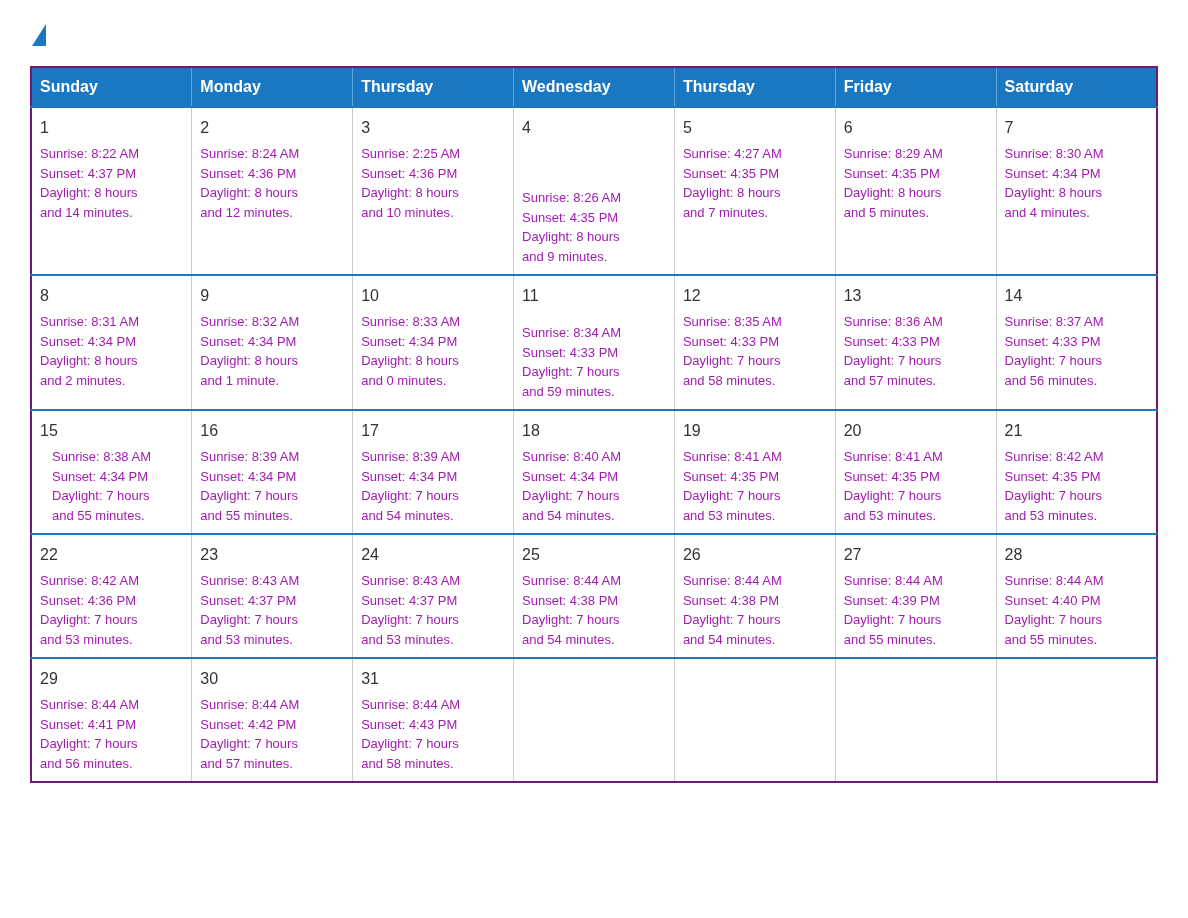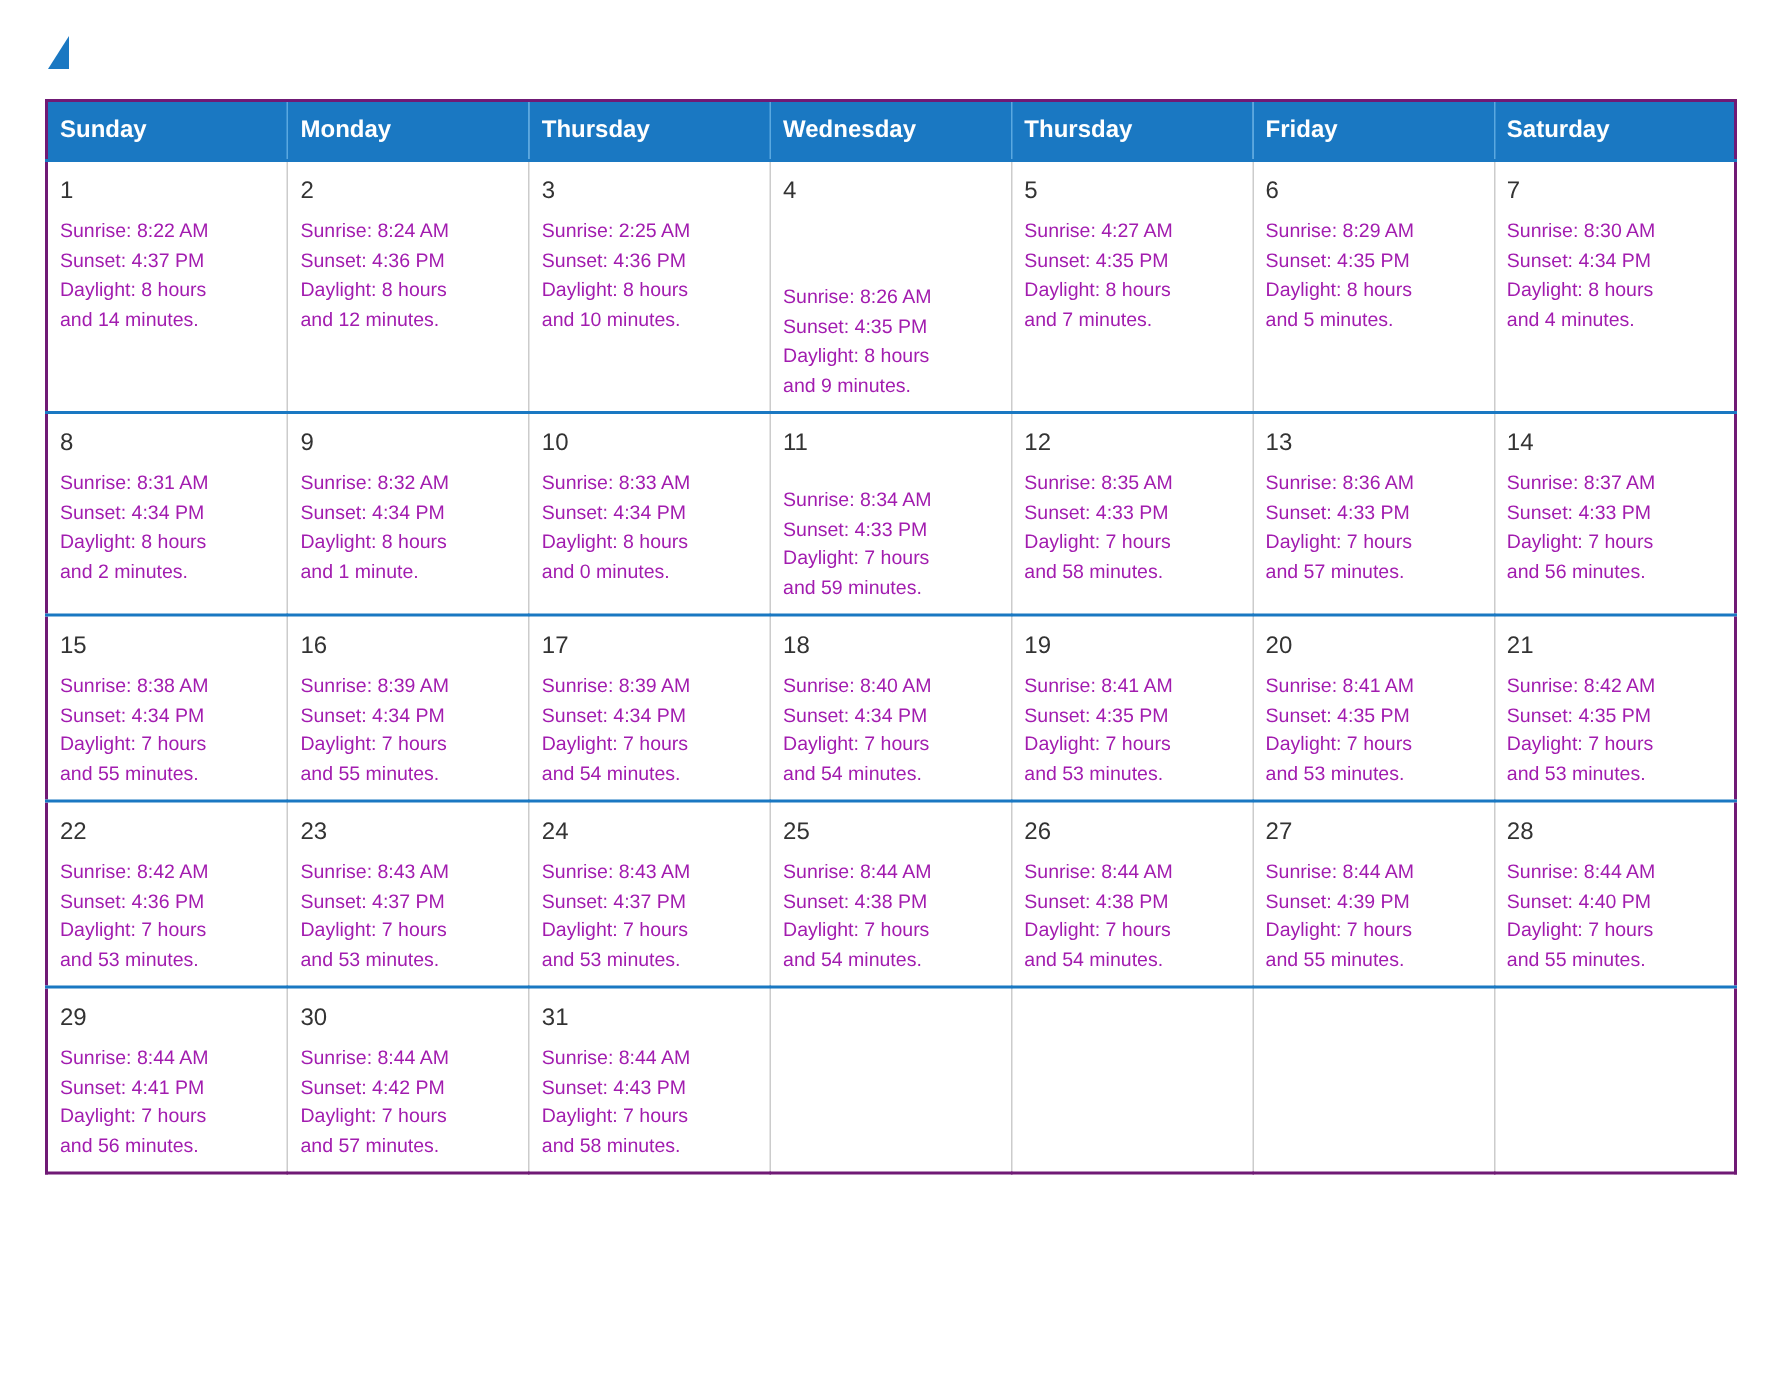--- a/index.html
+++ b/index.html
@@ -247,21 +247,21 @@
           <span class="day-number">14</span>
           <div class="day-info" style="white-space: pre-line;">Sunrise: 8:37 AM
 Sunset: 4:33 PM
 Daylight: 7 hours
 and 56 minutes.</div>
         </td>
       </tr>
       <tr>
         <td>
           <span class="day-number">15</span>
-          <div class="day-info" style="white-space: pre-line;">Sunrise: 8:38 AM
+          <div class="day-info" style="white-space: pre-line; margin-left: 12px;">Sunrise: 8:38 AM
 Sunset: 4:34 PM
 Daylight: 7 hours
 and 55 minutes.</div>
         </td>
         <td>
           <span class="day-number">16</span>
           <div class="day-info" style="white-space: pre-line;">Sunrise: 8:39 AM
 Sunset: 4:34 PM
 Daylight: 7 hours
 and 55 minutes.</div>

